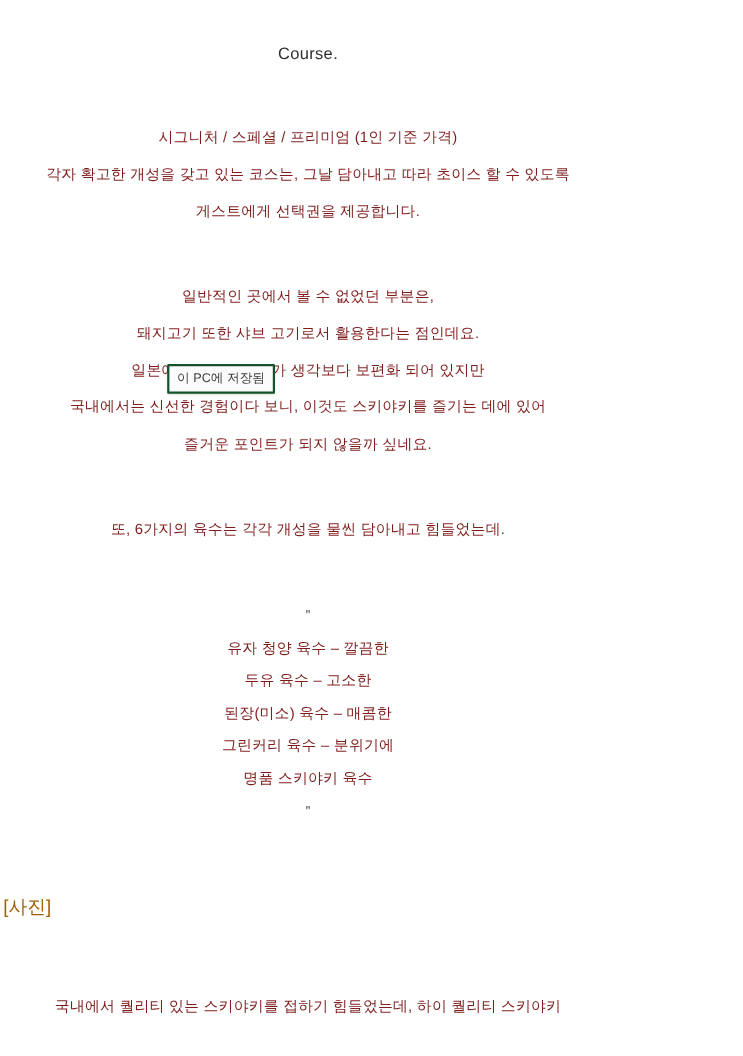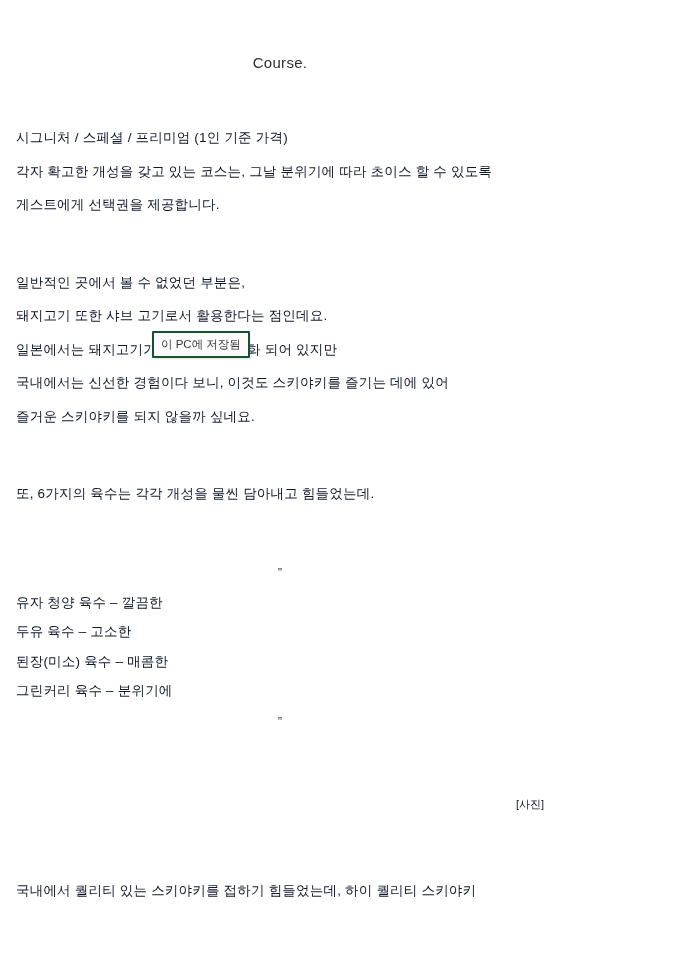--- a/index.html
+++ b/index.html
@@ -13,26 +13,27 @@
     font-family: "Liberation Sans", sans-serif;
     color: #2b2b2b;
     position: relative;
     overflow: hidden;
   }
   .page {
     width: 560px;
     height: 960px;
     position: relative;
     box-sizing: border-box;
-    padding: 16px;
+    padding: 3px;
   }
   .line {
+    text-align: center;
     font-size: 13.5px;
     line-height: 1.0;
-    color: #0f172a;
+    color: #7f1d1d;
     letter-spacing: 0.2px;
     white-space: pre;
   }
   .title {
     text-align: center;
     font-size: 15px;
     color: #2f2f2f;
     letter-spacing: 0.3px;
   }
   .spacer-xl { height: 38px; }
@@ -41,23 +42,23 @@
   .spacer-sm { height: 14px; }
   .block-line { margin: 0 0 20px 0; }
   .tight-line { margin: 0 0 16px 0; }
   .quote-mark {
     text-align: center;
     font-size: 13px;
     color: #3a3a3a;
     letter-spacing: 0;
   }
   .photo-tag {
-    text-align: right;
-    font-size: 11px;
-    color: #0f172a;
+    text-align: left;
+    font-size: 17px;
+    color: #a16207;
   }
   
   .save-toast {
     position: absolute;
     left: 152px;
     top: 331px;
     border: 2px solid #14532d;
     background: #fbfbfb;
     color: #3c3c3c;
     font-size: 11.5px;
@@ -75,51 +76,52 @@
 
   <div class="spacer-xl"></div>
 
   <div class="title">Course.</div>
 
   <div class="spacer-xl"></div>
   <div class="spacer-md"></div>
 
   <div>
     <div class="line block-line">시그니처 / 스페셜 / 프리미엄 (1인 기준 가격)</div>
-    <div class="line block-line">각자 확고한 개성을 갖고 있는 코스는, 그날 분위기에 따라 초이스 할 수 있도록</div>
+    <div class="line block-line">각자 확고한 개성을 갖고 있는 코스는, 그날 담아내고 따라 초이스 할 수 있도록</div>
     <div class="line block-line">게스트에게 선택권을 제공합니다.</div>
   </div>
 
   <div class="spacer-lg"></div>
   <div class="spacer-sm"></div>
 
   <div>
     <div class="line block-line">일반적인 곳에서 볼 수 없었던 부분은,</div>
     <div class="line block-line">돼지고기 또한 샤브 고기로서 활용한다는 점인데요.</div>
     <div class="line block-line">일본에서는 돼지고기가 생각보다 보편화 되어 있지만</div>
     <div class="line block-line">국내에서는 신선한 경험이다 보니, 이것도 스키야키를 즐기는 데에 있어</div>
-    <div class="line block-line">즐거운 스키야키를 되지 않을까 싶네요.</div>
+    <div class="line block-line">즐거운 포인트가 되지 않을까 싶네요.</div>
   </div>
 
   <div class="spacer-lg"></div>
   <div class="spacer-sm"></div>
 
   <div>
     <div class="line block-line">또, 6가지의 육수는 각각 개성을 물씬 담아내고 힘들었는데.</div>
   </div>
 
   <div class="spacer-lg"></div>
   <div class="spacer-sm"></div>
 
   <div>
     <div class="quote-mark tight-line">”</div>
     <div class="line tight-line">유자 청양 육수 – 깔끔한</div>
     <div class="line tight-line">두유 육수 – 고소한</div>
     <div class="line tight-line">된장(미소) 육수 – 매콤한</div>
     <div class="line tight-line">그린커리 육수 – 분위기에</div>
+    <div class="line tight-line">명품 스키야키 육수</div>
     <div class="quote-mark tight-line">”</div>
   </div>
 
   <div class="spacer-lg"></div>
   <div class="spacer-md"></div>
 
   <div>
     <div class="photo-tag block-line">[사진]</div>
   </div>
 

